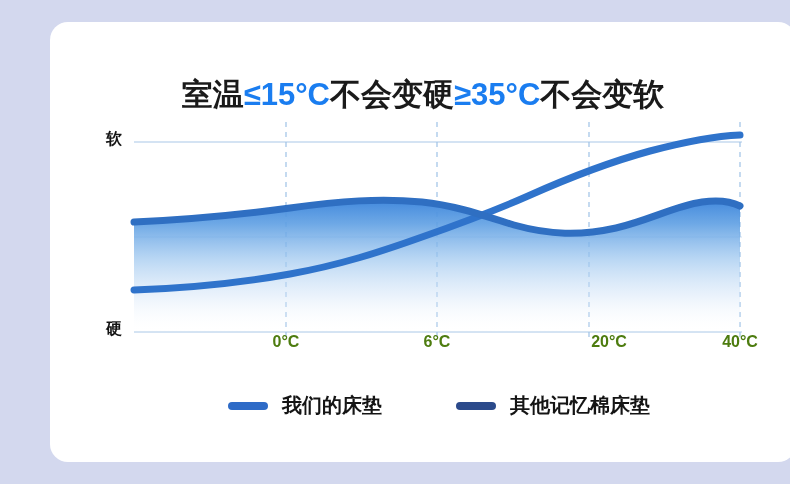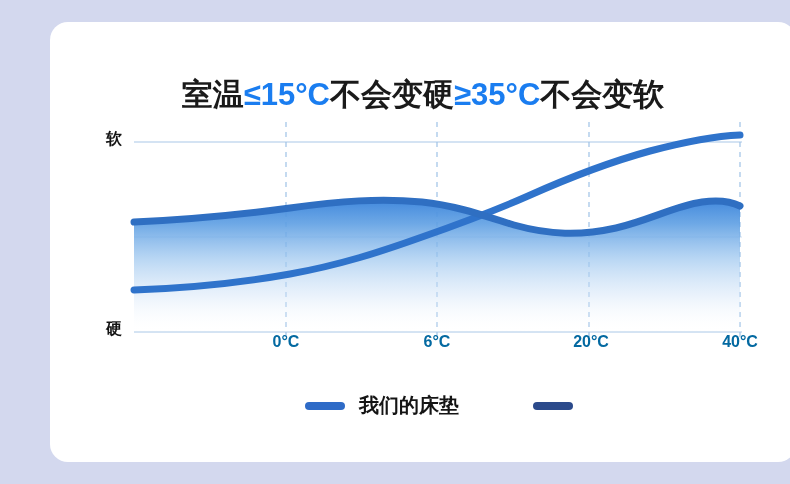--- a/index.html
+++ b/index.html
@@ -70,21 +70,21 @@
   }
   #label-hard {
     left: 56px;
     top: 297px;
   }
   .xtick {
     position: absolute;
     top: 311px;
     font-size: 16px;
     font-weight: bold;
-    color: #0369a1;
+    color: #4d7c0f;
     transform: translateX(-50%);
     white-space: nowrap;
   }
   #legend {
     position: absolute;
     left: 0;
     top: 370px;
     width: 746px;
     display: flex;
     justify-content: center;
@@ -167,28 +167,29 @@
                  C 500 213, 530 214, 566 206
                  C 600 198, 625 184, 652 180
                  C 672 177, 684 181, 690 184"></path>
       </svg>
 
       <div class="axis-label" id="label-soft">软</div>
       <div class="axis-label" id="label-hard">硬</div>
 
       <div class="xtick" style="left:236px">0°C</div>
       <div class="xtick" style="left:387px">6°C</div>
-      <div class="xtick" style="left:541px">20°C</div>
+      <div class="xtick" style="left:559px">20°C</div>
       <div class="xtick" style="left:690px">40°C</div>
 
       <div id="legend">
         <div class="legend-item">
           <span class="legend-swatch" style="background:#2e6bc7"></span>
           <span class="legend-text">我们的床垫</span>
         </div>
         <div class="legend-item">
           <span class="legend-swatch" style="background:#2b4a8b"></span>
+          <span class="legend-text">其他记忆棉床垫</span>
         </div>
       </div>
 
     </div>
   </div>
 </div>
 
 </body></html>

